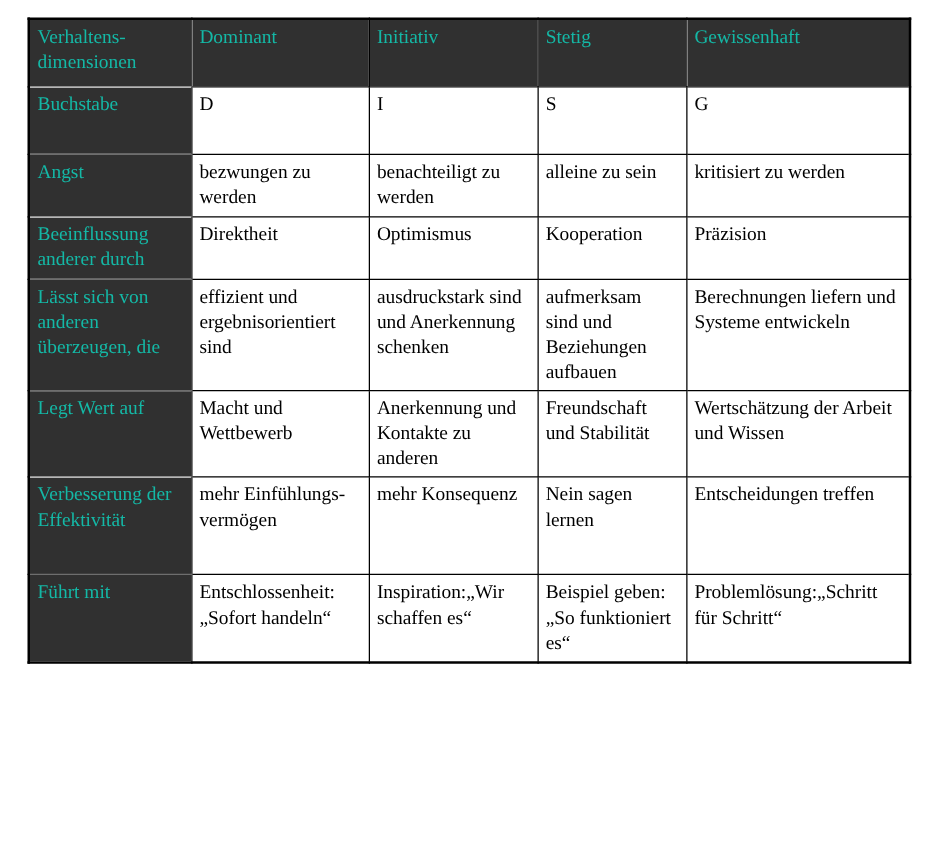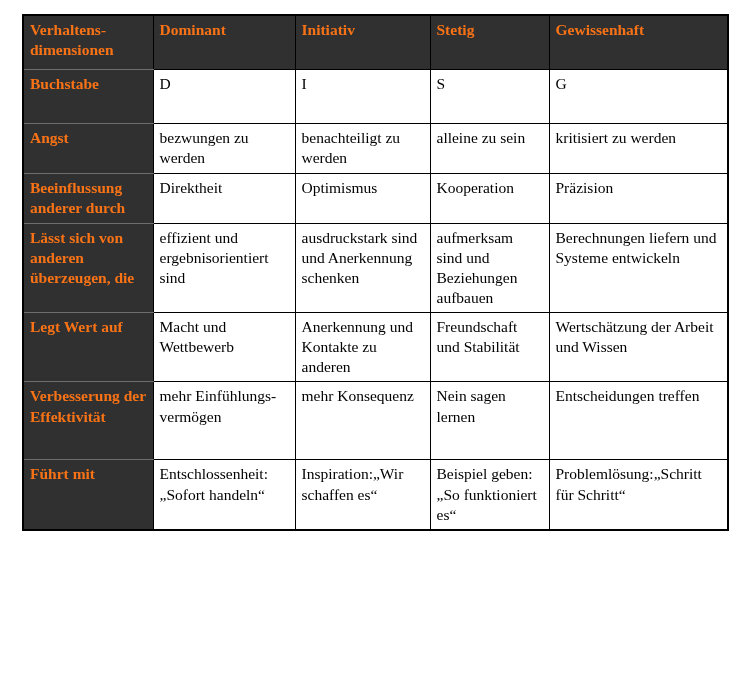--- a/index.html
+++ b/index.html
@@ -29,22 +29,22 @@
     vertical-align: top;
     text-align: left;
     padding: 4px 6px;
     font-size: 15.5px;
     line-height: 1.3;
     overflow: hidden;
     word-wrap: break-word;
   }
   thead th, tbody th {
     background: #303030;
-    color: #f97316;
-    font-weight: bold;
+    color: #14b8a6;
+    font-weight: normal;
   }
   
   thead th:first-child,
   tbody th {
     border-bottom-color: #6e6e6e;
   }
   tbody td {
     background: #ffffff;
     color: #000000;
     font-weight: normal;

